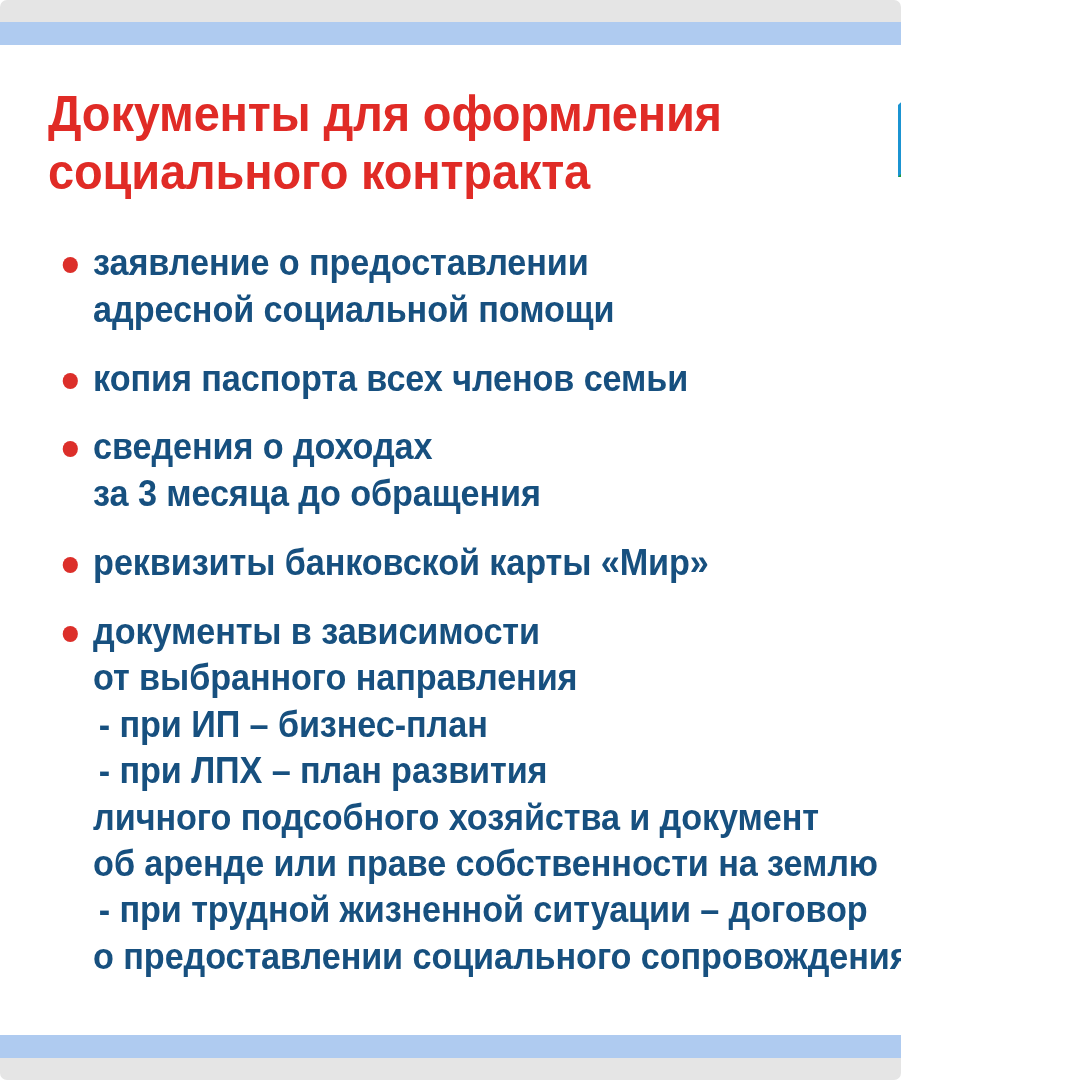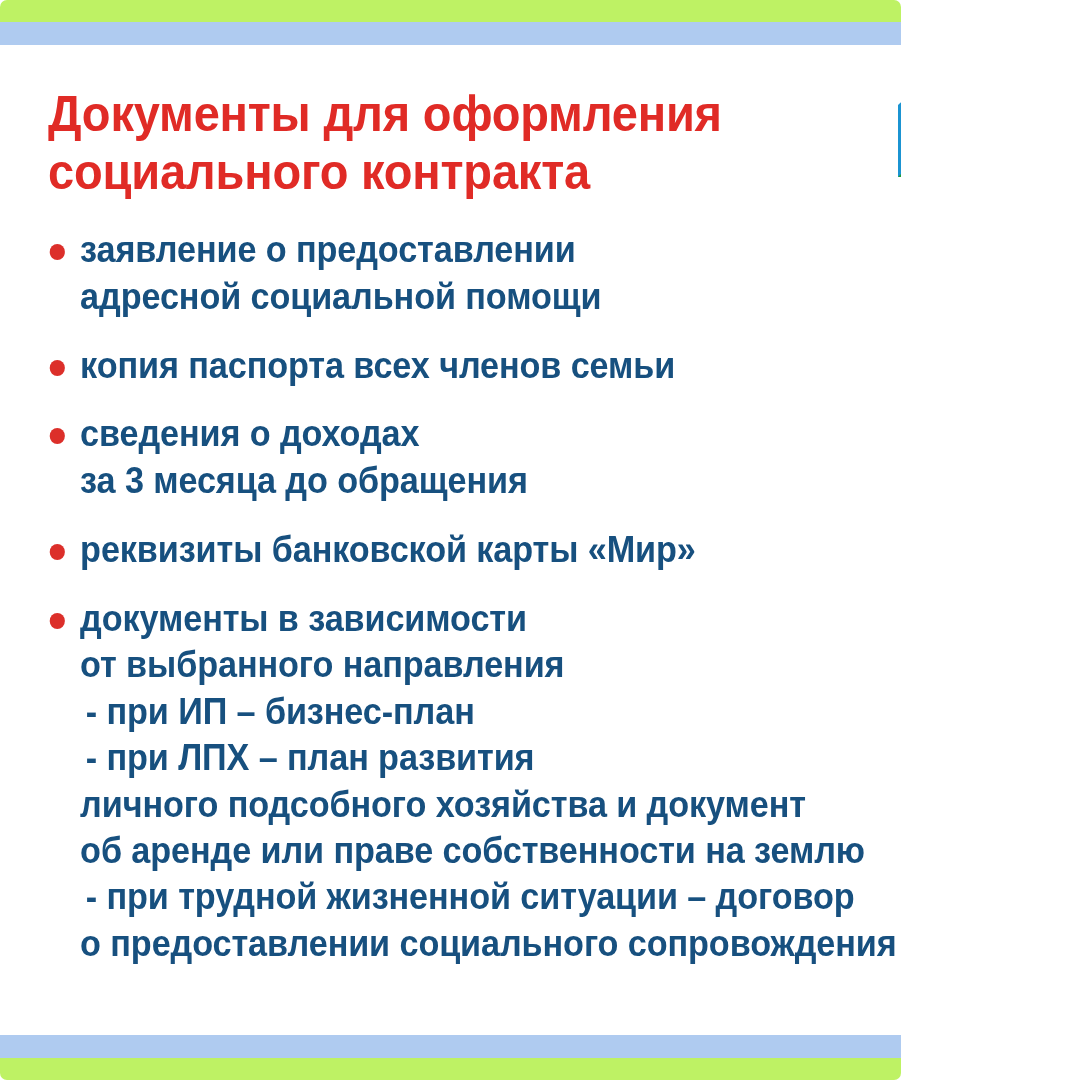--- a/index.html
+++ b/index.html
@@ -13,21 +13,21 @@
     overflow: hidden;
     font-family: "Liberation Sans", "DejaVu Sans", sans-serif;
     background: #ffffff;
   }
 
   
   .poster {
     position: relative;
     width: 901px;
     height: 1080px;
-    background: #bef264;          
+    background: #e5e5e5;          
     overflow: hidden;
     box-sizing: border-box;
     border-radius: 7px;
   }
 
   
   .frame-light {
     position: absolute;
     left: -60px;
     top: 22px;
@@ -84,21 +84,21 @@
     transform-origin: left top;
   }
 
   
   .bullets {
     position: absolute;
     left: 44px;
     top: 182px;
     right: 28px;
     list-style: none;
-    margin: 0;
+    margin: 13px;
     padding: 0;
   }
   .bullet-item {
     position: relative;
     padding-left: 38px;
     margin-bottom: 22px;
     color: #17507f;
     font-size: 36px;
     line-height: 1.30;
     font-weight: 700;

